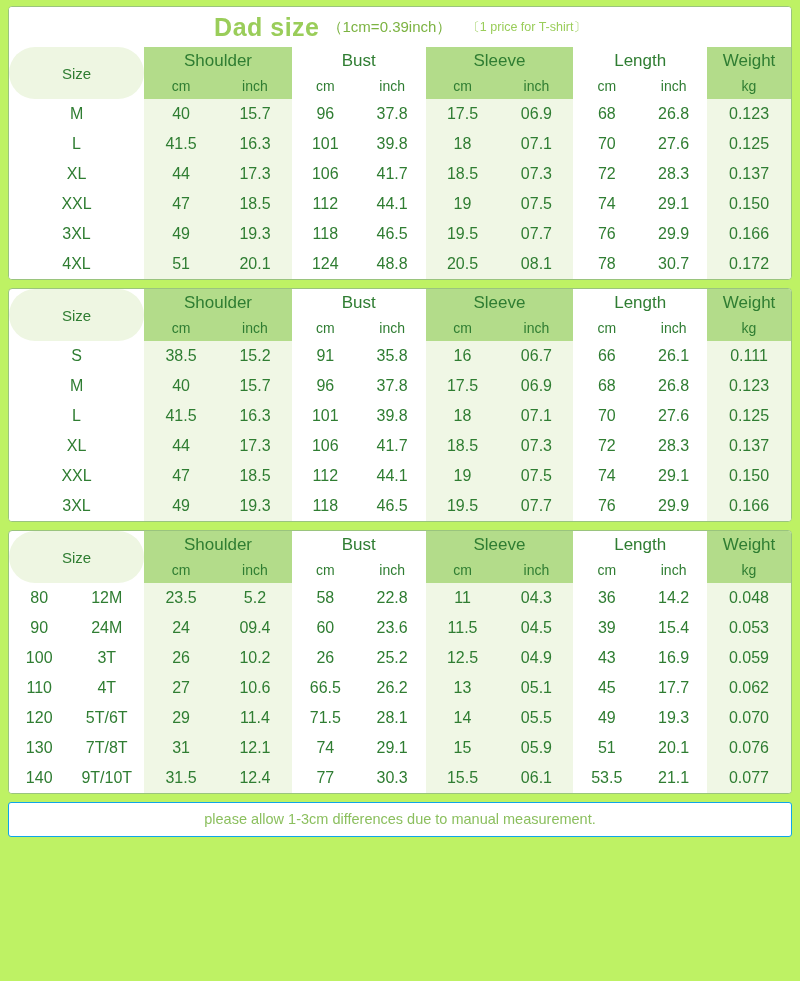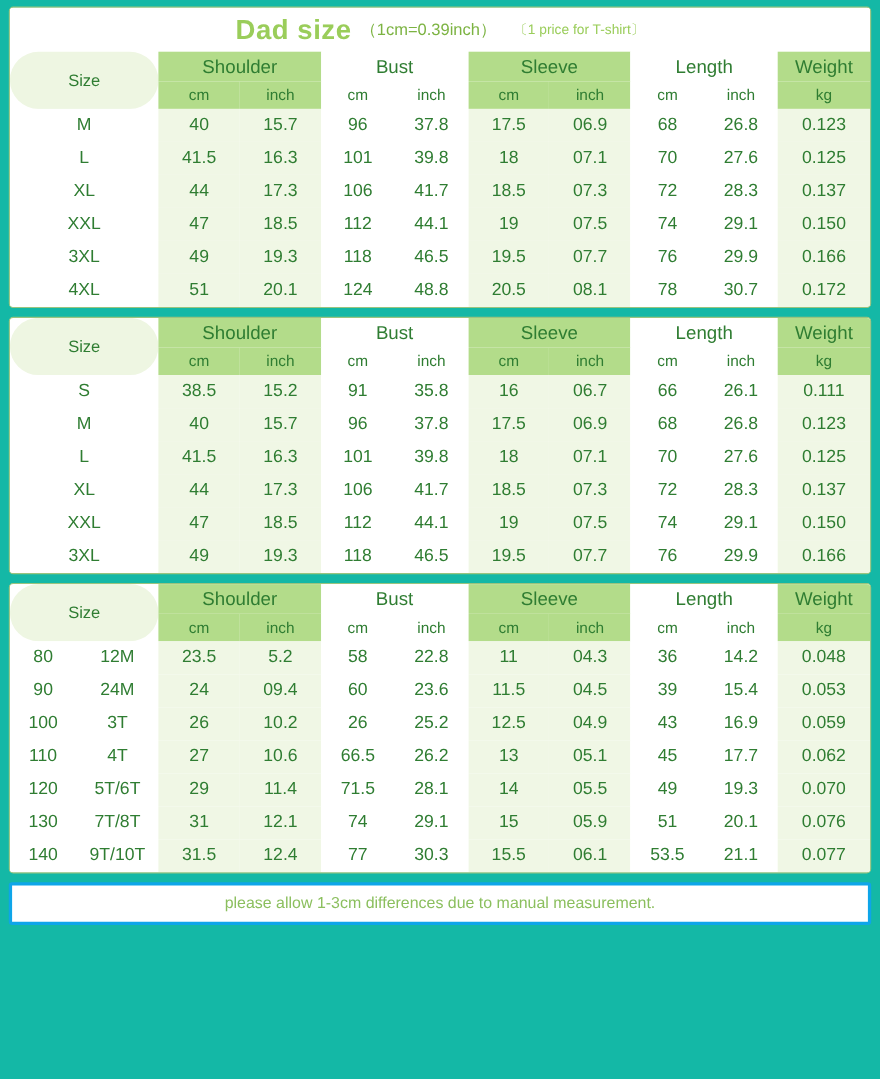--- a/index.html
+++ b/index.html
@@ -13,21 +13,21 @@
     background: #ffffff;
     font-family: "Liberation Sans", sans-serif;
     -webkit-font-smoothing: antialiased;
   }
 
   .sheet {
     width: 800px;
     height: 981px;
     box-sizing: border-box;
     padding: 6px 8px 8px 8px;
-    background: #14b8a6;
+    background: #bef264;
     display: flex;
     flex-direction: column;
     gap: 8px;
   }
 
   
   .card {
     border: 1px solid #9ac47e;
     border-radius: 4px;
     background: #ffffff;
@@ -107,21 +107,21 @@
   
   .cell {
     font-size: 16px;
     color: #2f7d32;
     height: 30px;
     line-height: 30px;
   }
 
   
   .footer {
-    border: 3px solid #0ea5e9;
+    border: 1px solid #0ea5e9;
     border-radius: 3px;
     text-align: center;
     font-size: 14.5px;
     color: #8bbf5e;
     padding: 8px 0 9px 0;
     background: #ffffff;
     box-sizing: border-box;
   }
 </style>
 </head>

